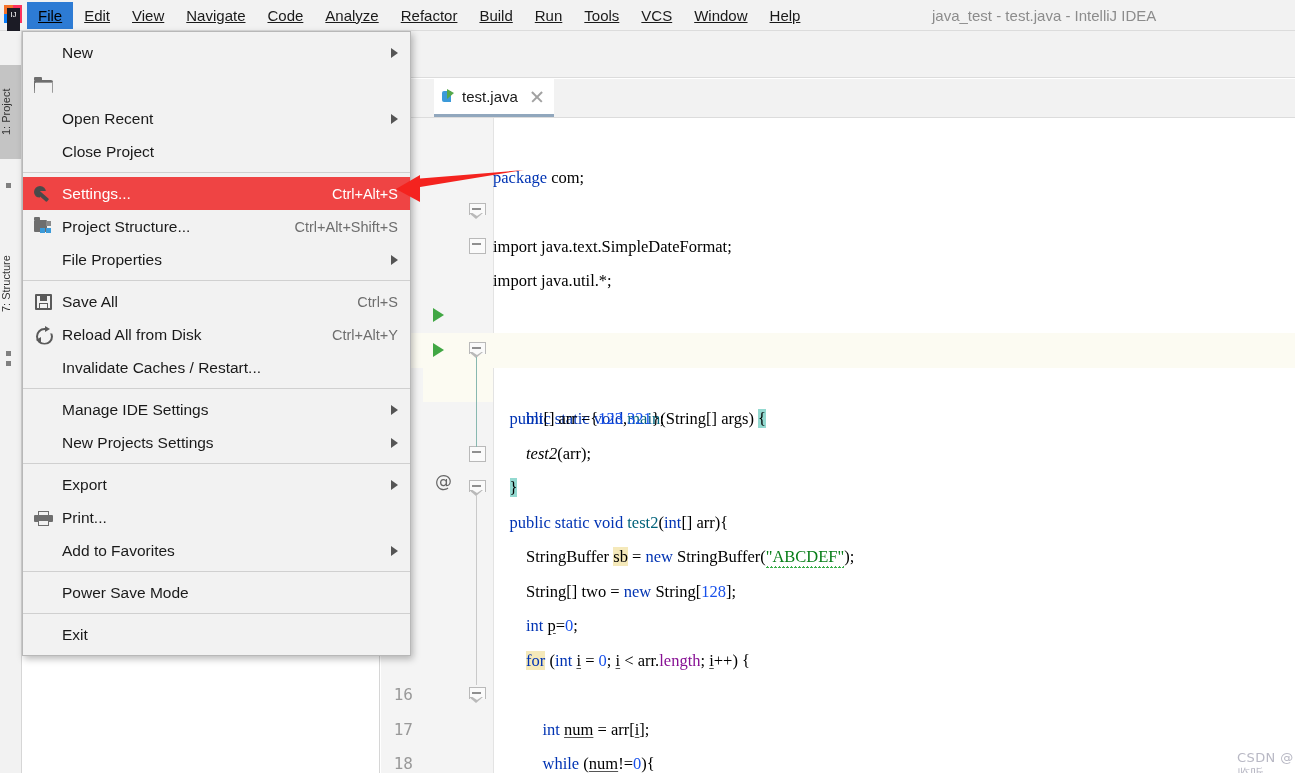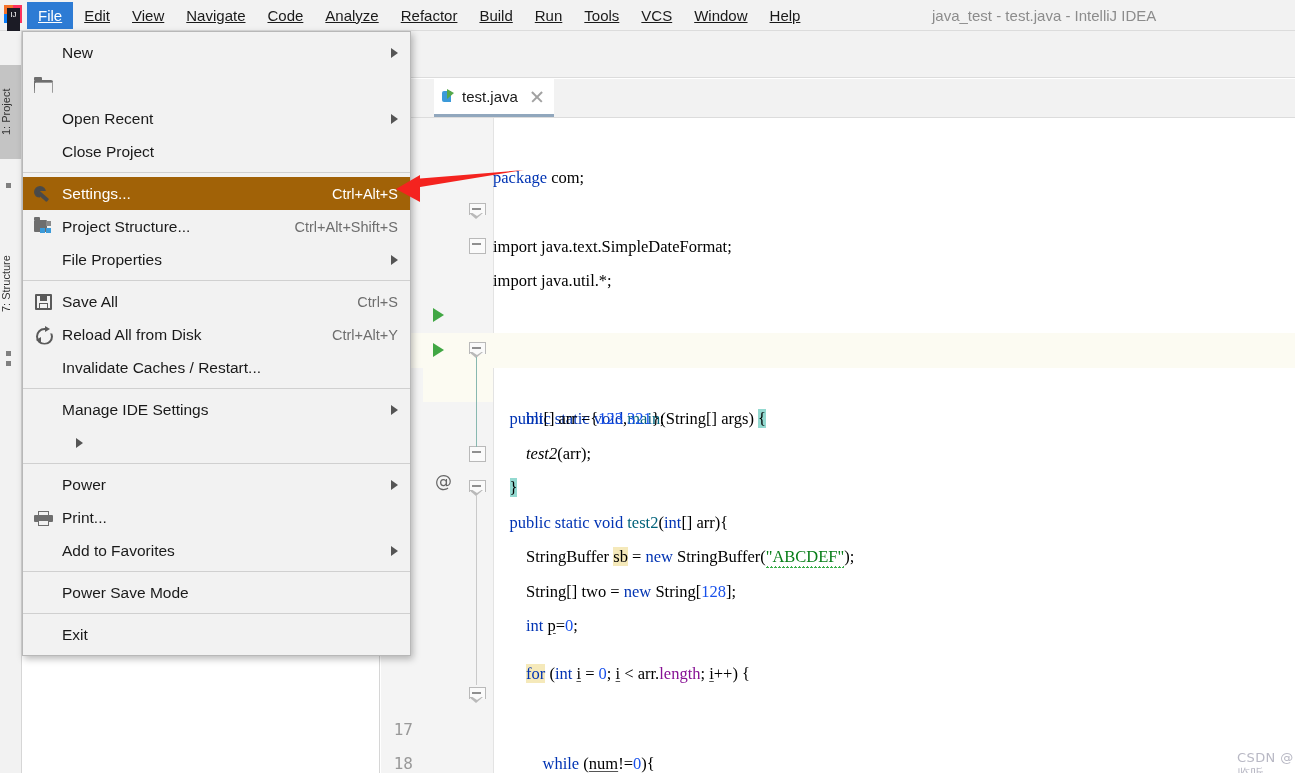--- a/index.html
+++ b/index.html
@@ -19,21 +19,21 @@
   #app-logo{width:22px;height:22px;margin-left:3px;margin-right:2px;position:relative;flex:0 0 auto;}
   #app-logo .q1{position:absolute;left:1px;top:1px;width:9px;height:9px;background:#f4722b;}
   #app-logo .q2{position:absolute;left:10px;top:1px;width:9px;height:9px;background:#fe315d;}
   #app-logo .q3{position:absolute;left:1px;top:10px;width:9px;height:9px;background:#087cfa;}
   #app-logo .q4{position:absolute;left:10px;top:10px;width:9px;height:9px;background:#fe315d;}
   #app-logo .jb{position:absolute;left:4px;top:4px;width:13px;height:31px;background:#1b1b25;
      color:#fff;font-size:8px;line-height:13px;text-align:center;}
   .mb-item{
     font-size:15px;color:#1a1a1a;padding:5px 11px;cursor:default;white-space:nowrap;
   }
-  .mb-item.active{background:#2d7bd4;color:#ffffff;}
+  .mb-item.active{background:#2d7bd4;color:#000000;}
   .mb-item u{text-decoration:underline;}
   #win-title{
     position:absolute;right:0;top:0;height:31px;line-height:31px;
     width:415px;text-align:left;padding-left:52px;box-sizing:border-box;
     font-size:15px;color:#8c8c8c;white-space:nowrap;
   }
 
   
   #left-stripe{
     position:absolute;left:0;top:31px;width:22px;height:742px;
@@ -146,21 +146,21 @@
   
   #file-menu{
     position:absolute;left:22px;top:31px;width:389px;
     background:#f2f2f2;border:1px solid #b8b8b8;box-shadow:2px 3px 7px rgba(0,0,0,.27);
     box-sizing:border-box;padding:4px 0 4px 0;z-index:40;
   }
   .mi{
     position:relative;height:33px;display:flex;align-items:center;
     padding-left:39px;padding-right:12px;box-sizing:border-box;cursor:default;
   }
-  .mi.sel{background:#a16207;}
+  .mi.sel{background:#ef4444;}
   .mi .lbl{font-size:15.5px;color:#1a1a1a;white-space:nowrap;flex:1 1 auto;}
   .mi.sel .lbl{color:#ffffff;}
   .mi .acc{font-size:14.5px;color:#6e6e6e;white-space:nowrap;margin-left:18px;}
   .mi.sel .acc{color:#ffffff;}
   .mi .arrow{
     width:0;height:0;margin-left:14px;flex:0 0 auto;
     border-left:7px solid #555;border-top:5px solid transparent;border-bottom:5px solid transparent;
   }
   .sep{height:1px;background:#d0d0d0;margin:4px 0;}
   .mi-icon{position:absolute;left:11px;top:50%;transform:translateY(-50%);width:20px;height:18px;}
@@ -311,24 +311,28 @@
       </div>
 
       <div class="ln" style="top:422px;">
         <span class="txt">        String[] two = <span class="kw">new</span> String[<span class="num-lit">128</span>];</span>
       </div>
 
       <div class="ln" style="top:456.5px;">
         <span class="txt">        <span class="kw">int</span> <span class="sq-u">p</span>=<span class="num-lit">0</span>;</span>
       </div>
 
-      <div class="ln" style="top:504px;text-align:right;">
+      <div class="ln" style="top:491px;text-align:right;">
         <span class="txt">        <span class="kw hl-ident">for</span> (<span class="kw">int</span> <span class="sq-u">i</span> = <span class="num-lit">0</span>; <span class="sq-u">i</span> &lt; arr.<span class="fld">length</span>; <span class="sq-u">i</span>++) {</span>
       </div>
 
+      <div class="ln" style="top:525.5px;">
+        <span class="num">16</span>
+        <span class="txt">            <span class="kw">int</span> <span class="sq-u">num</span> = arr[<span class="sq-u">i</span>];</span>
+      </div>
 
       <div class="ln" style="top:560px;">
         <span class="num">17</span>
         <span class="txt">            <span class="kw">while</span> (<span class="sq-u">num</span>!=<span class="num-lit">0</span>){</span>
       </div>
 
       <div class="ln" style="top:594.5px;padding-left:12px;">
         <span class="num">18</span>
         
       </div>
@@ -466,27 +470,28 @@
   </div>
 
   <div class="sep"></div>
 
   <div class="mi">
     <span class="lbl">Manage IDE Settings</span>
     <span class="arrow"></span>
   </div>
 
   <div class="mi">
+    <span class="lbl">New Projects Settings</span>
     <span class="arrow"></span>
   </div>
 
   <div class="sep"></div>
 
   <div class="mi">
-    <span class="lbl">Power</span>
+    <span class="lbl">Export</span>
     <span class="arrow"></span>
   </div>
 
   <div class="mi">
     <span class="mi-icon">
         <i class="ic-print">
           <i class="paper"></i>
           <i class="body"></i>
           <i class="out"></i>
         </i>

